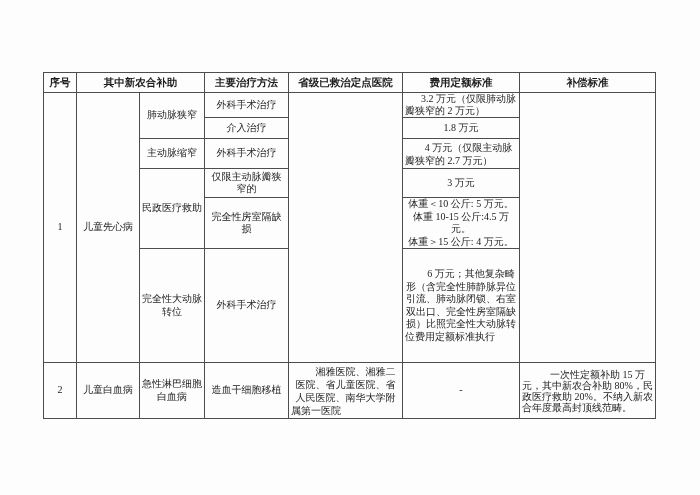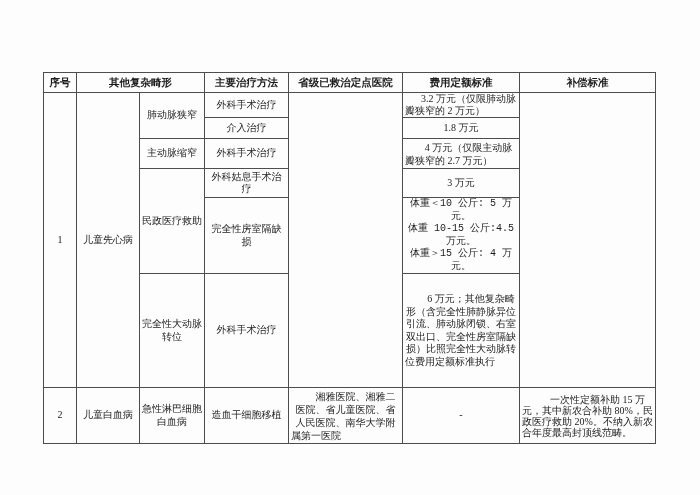--- a/index.html
+++ b/index.html
@@ -40,21 +40,20 @@
     line-height:14px;
   }
   .ind15{text-indent:1.5em;}
   .ind2{text-indent:2em;}
   .prelines{
     white-space:pre-line;
     text-align:left;
     padding:0 1px;
     font-size:9.5px;
     line-height:14px;
-    font-family:Liberation Mono, monospace;
   }
   .treat{padding:0 6px;}
   .page-num{
     position:absolute;left:0;top:442px;width:700px;
     text-align:center;
     font-size:10.5px;
     letter-spacing:1px;
     color:#222;
   }
 </style>
@@ -70,21 +69,21 @@
       <col style="width:65px">
       <col style="width:84px">
       <col style="width:114px">
       <col style="width:117px">
       <col style="width:136px">
     </colgroup>
 
     <tbody>
         <tr style="height:20px">
       <th>序号</th>
-      <th colspan="2">其他复杂畸形</th>
+      <th colspan="2">其中新农合补助</th>
       <th>主要治疗方法</th>
       <th>省级已救治定点医院</th>
       <th>费用定额标准</th>
       <th>补偿标准</th>
     </tr>
 
     <tr style="height:25px">
       <td rowspan="6">1</td>
       <td rowspan="6">儿童先心病</td>
       <td rowspan="2">肺动脉狭窄</td>
@@ -100,21 +99,21 @@
     </tr>
 
     <tr style="height:30px">
       <td>主动脉缩窄</td>
       <td class="treat">外科手术治疗</td>
       <td class="para ind15" style="line-height:13px">4 万元（仅限主动脉瓣狭窄的 2.7 万元）</td>
     </tr>
 
     <tr style="height:29px">
       <td rowspan="2">民政医疗救助</td>
-      <td class="treat">外科姑息手术治疗</td>
+      <td class="treat">仅限主动脉瓣狭窄的</td>
       <td>3 万元</td>
     </tr>
 
     <tr style="height:44px">
       <td class="treat">完全性房室隔缺损</td>
       <td class="prelines">体重＜10 公斤: 5 万元。
 体重 10-15 公斤:4.5 万元。
 体重＞15 公斤: 4 万元。</td>
     </tr>
 

